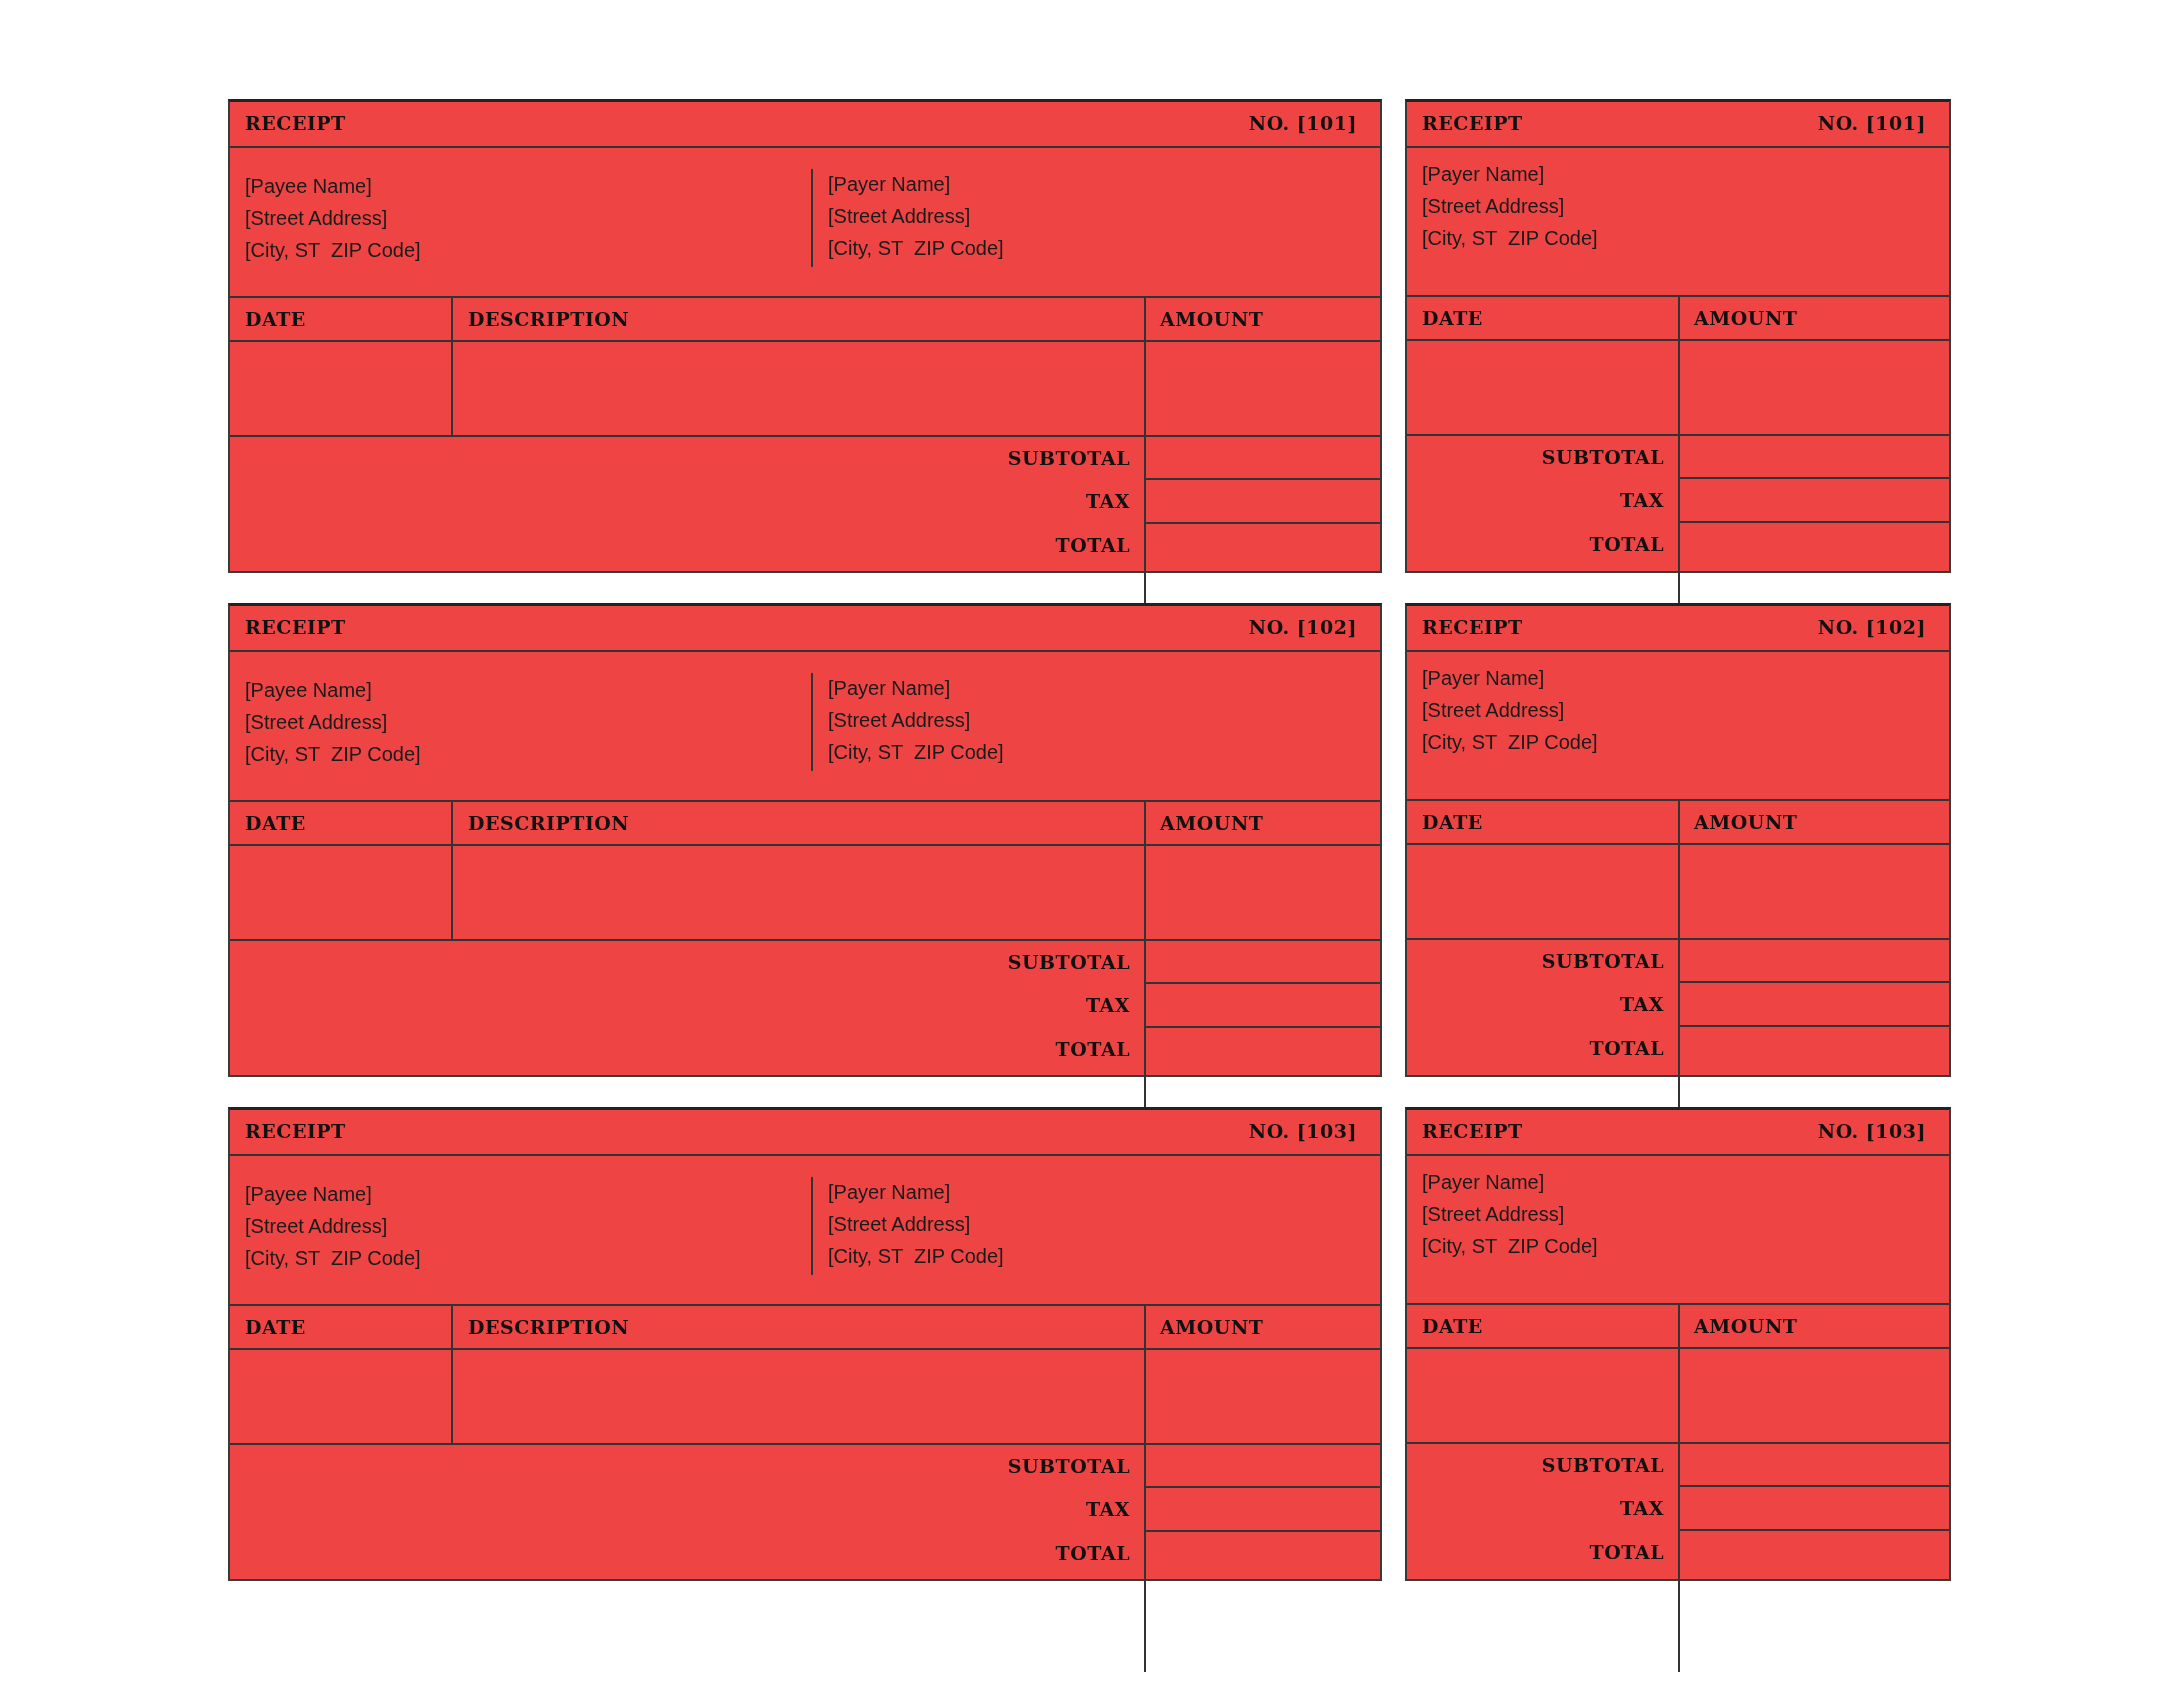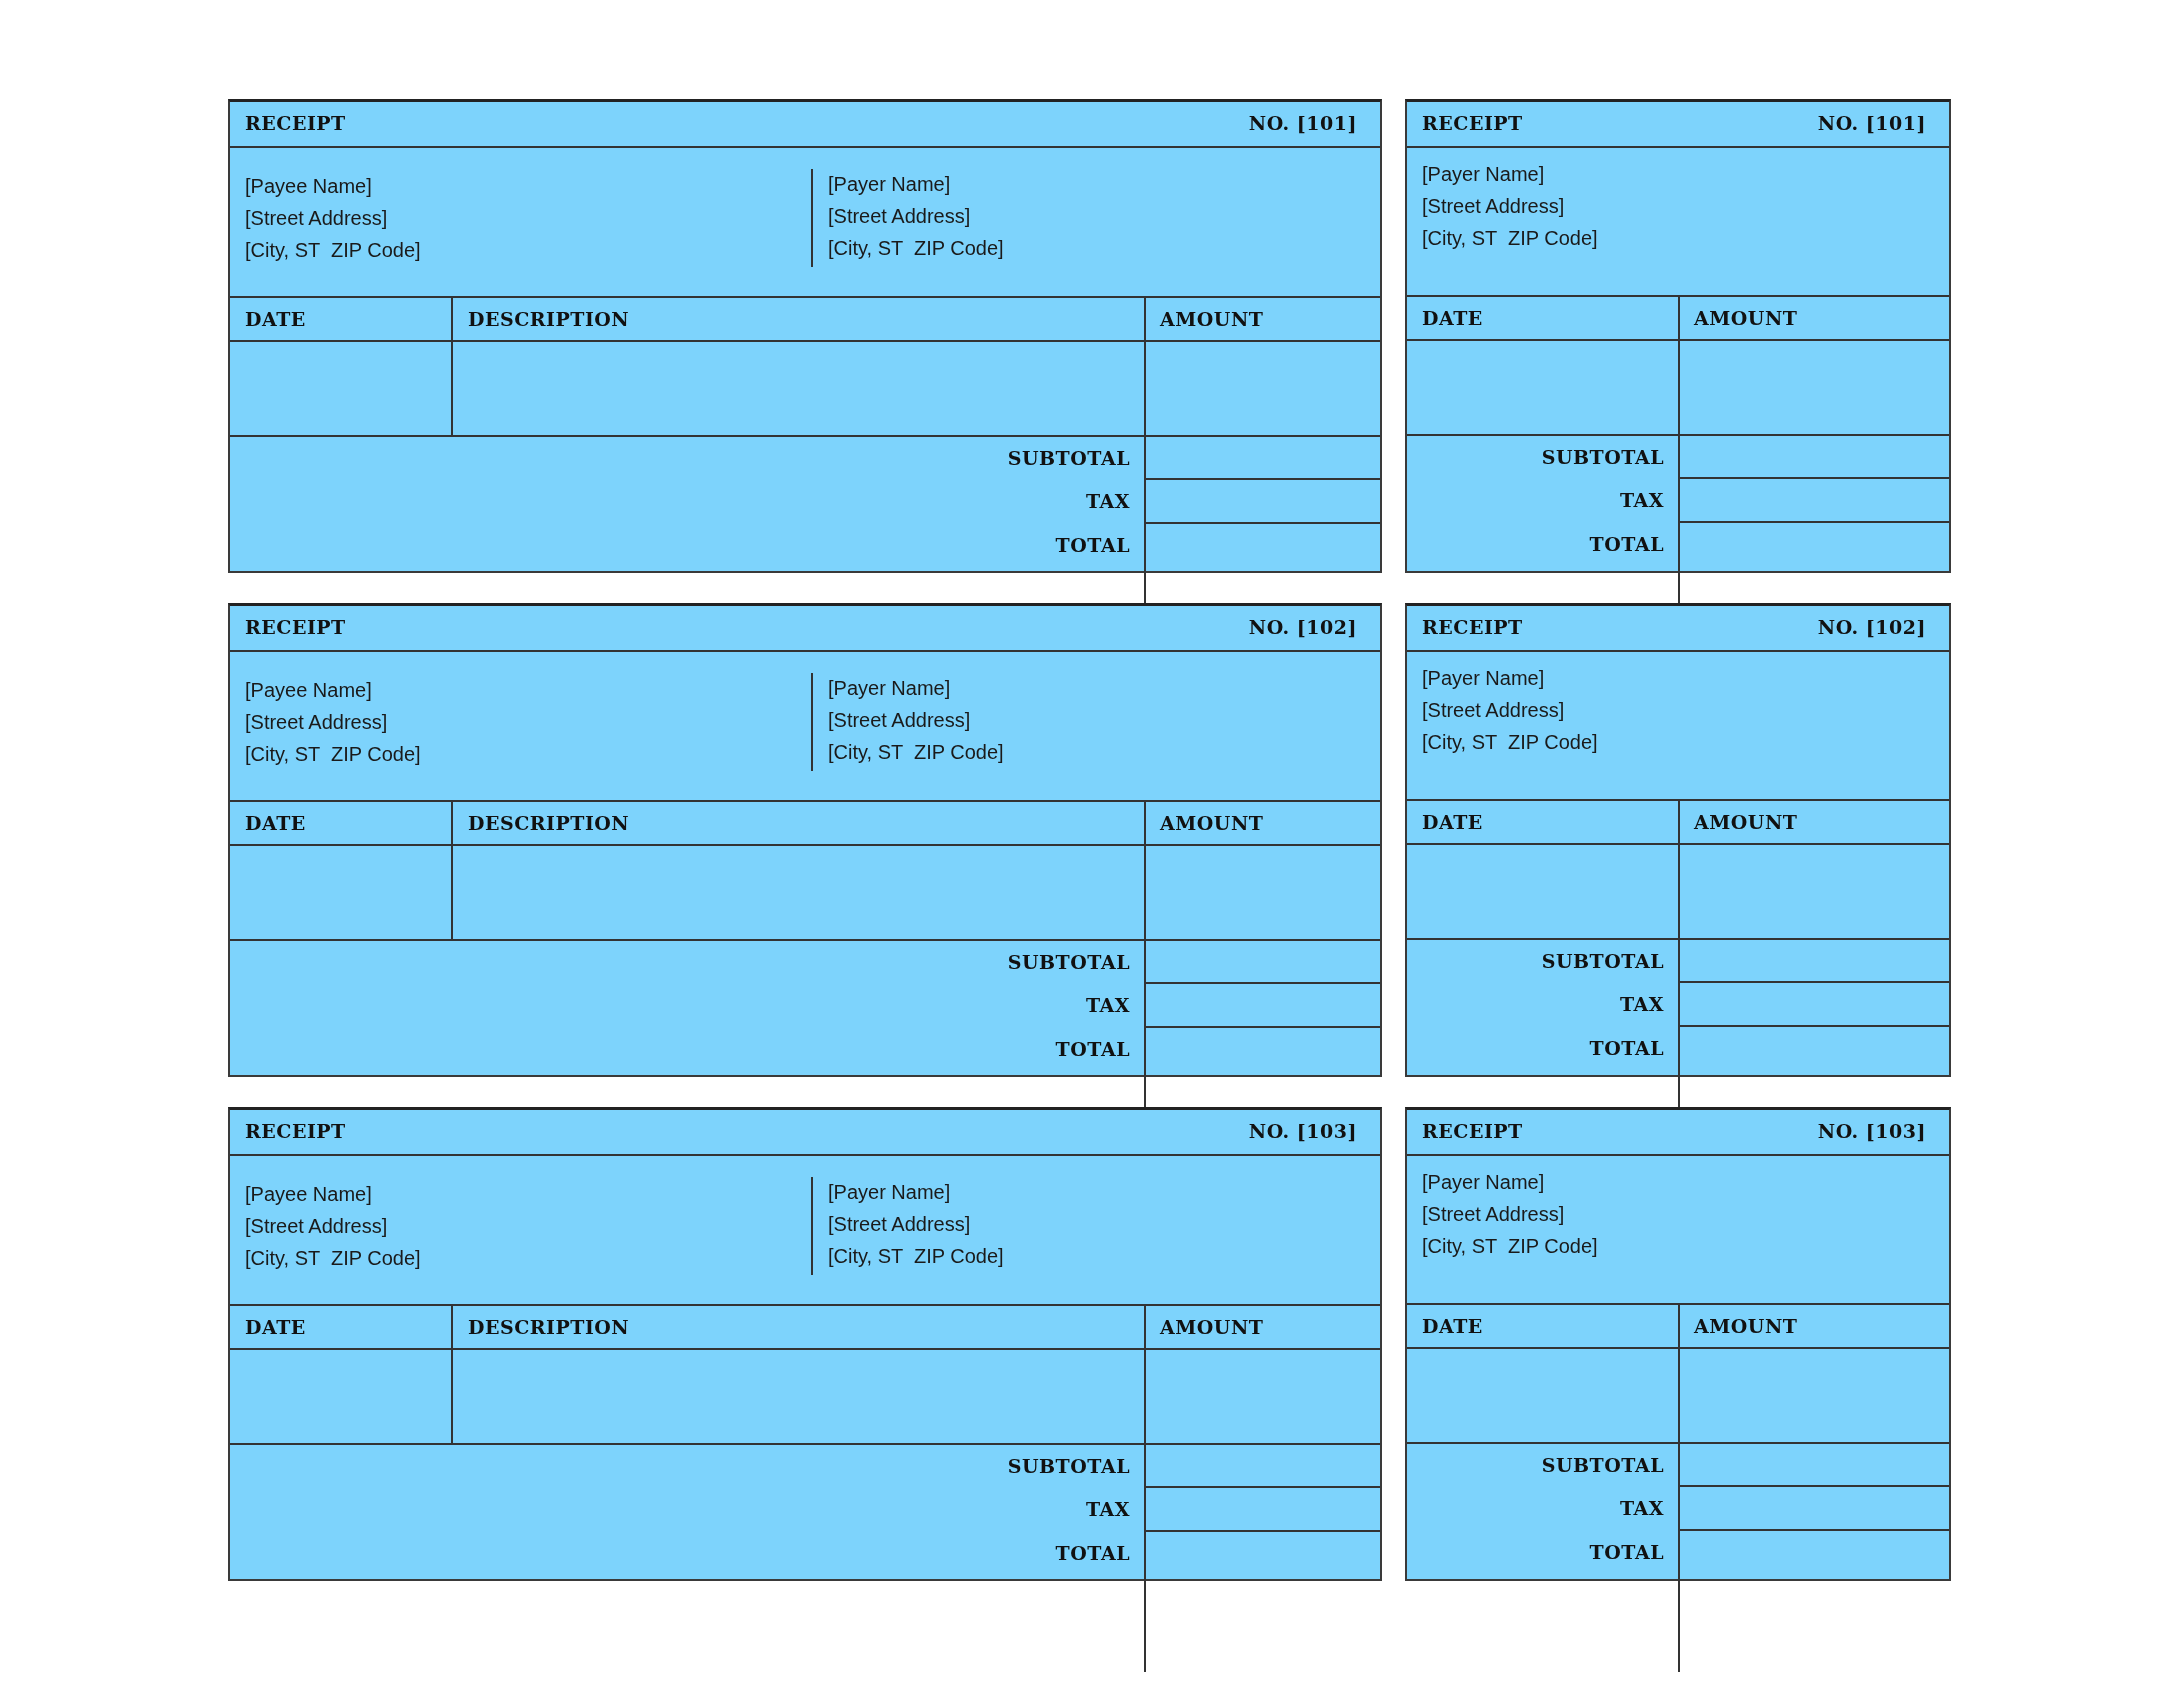--- a/index.html
+++ b/index.html
@@ -1,17 +1,17 @@
 <!DOCTYPE html>
 <html><head>
 <meta charset="utf-8">
 <style>
   html, body { margin:0; padding:0; background:#ffffff; }
   body { width:2178px; height:1683px; position:relative; overflow:hidden; font-family:"Liberation Sans", sans-serif; color:#1a1a1a; }
-  .receipt { position:absolute; box-sizing:border-box; border:2px solid #3a3a3a; border-top:3px solid #222; background:#7dd3fc; }
+  .receipt { position:absolute; box-sizing:border-box; border:2px solid #3a3a3a; border-top:3px solid #222; background:#ef4444; }
   .hdr { position:absolute; left:0; right:0; top:0; height:44px; border-bottom:2px solid #333; }
   .hdr .title, .hdr .num, .th, .lbl {
     font-family:"DejaVu Serif", "Liberation Serif", serif; font-weight:bold; font-size:19px; letter-spacing:0.5px; color:#111;
   }
   .hdr .title { position:absolute; left:15px; top:10px; }
   .hdr .num { position:absolute; right:23px; top:10px; }
   .addr { position:absolute; font-size:20px; line-height:32px; color:#1a1a1a; }
   .addr div { white-space:pre; }
   .vdiv { position:absolute; width:2px; background:#333; }
   .hline { position:absolute; height:2px; background:#333; }

